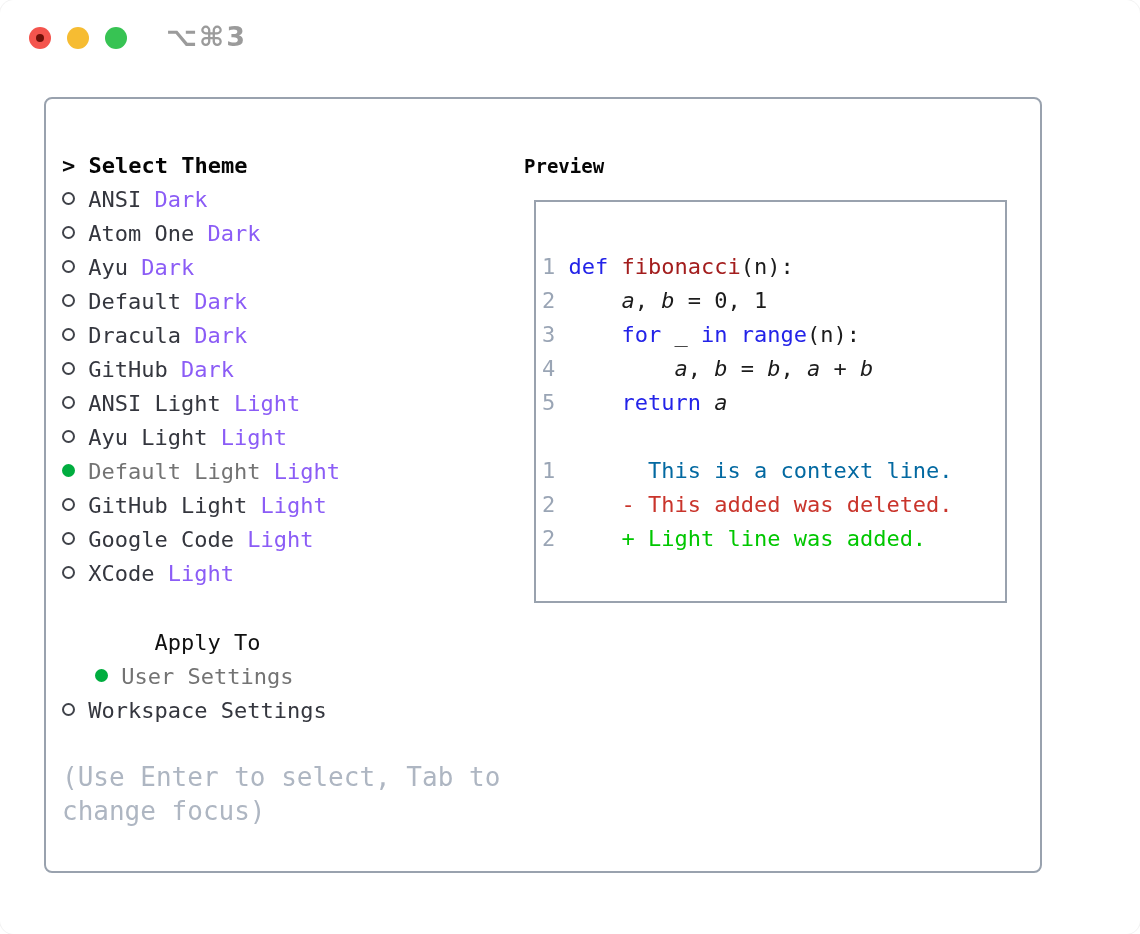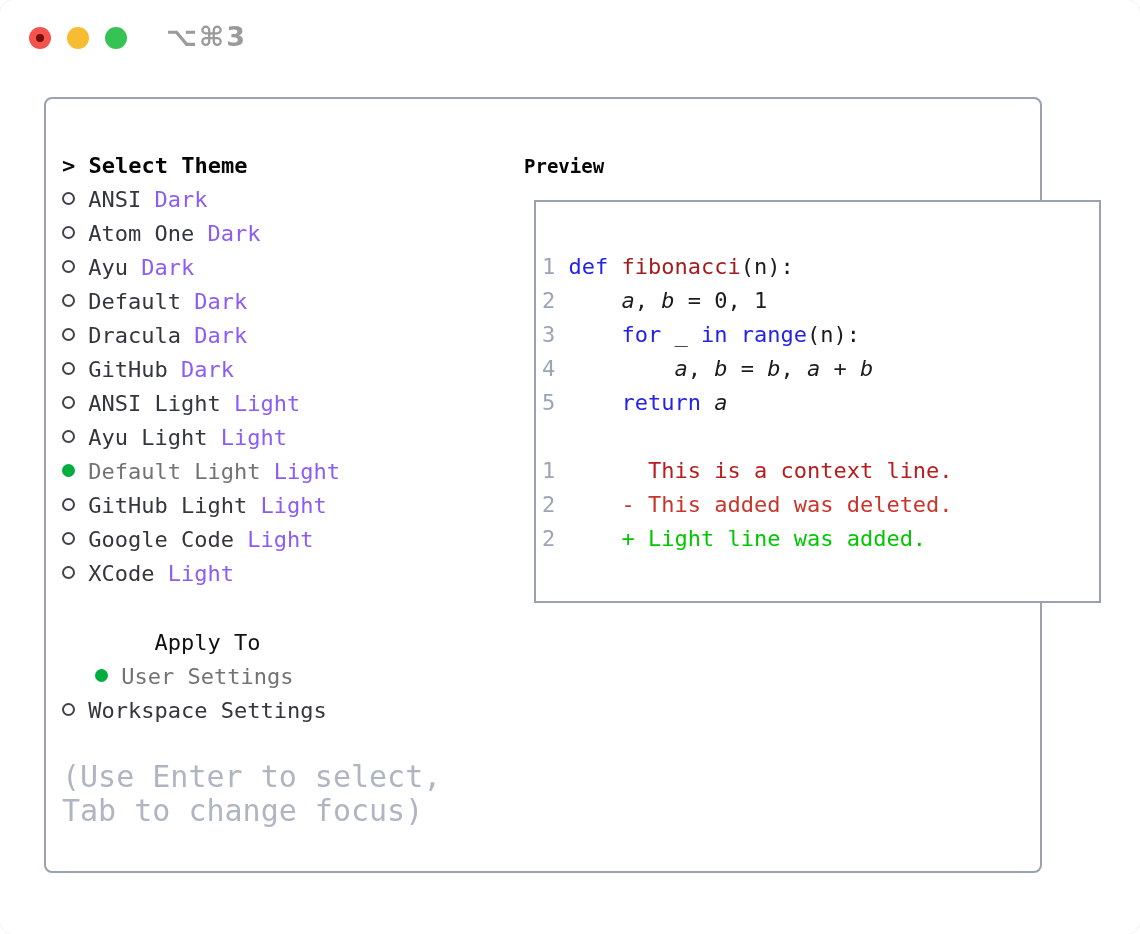--- a/index.html
+++ b/index.html
@@ -37,39 +37,39 @@
     display:inline-block;width:13px;height:13px;border-radius:50%;
     border:2px solid #40434a;box-sizing:border-box;vertical-align:2px;
     background:transparent;
   }
   .radio.on{background:#00ad3f;border-color:#00ad3f;}
   .name{color:#34363e;}
   .name.selected{color:#737373;}
   .suffix{color:#8b5cf6;}
   .hint{
     position:absolute;left:16px;top:661px;width:440px;
-    font-size:30px;line-height:34px;color:#aeb6c2;
+    font-size:26px;line-height:34px;color:#aeb6c2;
   }
   
   .preview-header{
     position:absolute;left:478px;top:50px;
     font-size:19px;line-height:34px;font-weight:bold;color:#050505;white-space:pre;
   }
   .preview-box{
-    position:absolute;left:488px;top:101px;width:567px;height:403px;
+    position:absolute;left:488px;top:101px;width:473px;height:403px;
     border:2px solid #99a2ae;box-sizing:border-box;background:#ffffff;overflow:hidden;
   }
   #code-block{padding:14px 0 0 6px;}
   .code-line{white-space:pre;height:34px;line-height:34px;font-size:22px;}
   .tk-num{color:#9aa5b5;}
   .tk-kw{color:#2323e8;}
   .tk-fn{color:#a31d1d;}
   .tk-var{font-style:italic;color:#1c1c1c;}
   .tk-pl{color:#1c1c1c;}
-  .tk-ctx{color:#b91c1c;}
+  .tk-ctx{color:#0369a1;}
   .tk-del{color:#c9342b;}
   .tk-add{color:#00c700;}
 </style>
 </head>
 <body>
 
 <div class="window">
 
   <div class="traffic">
     <div class="light red"></div>

